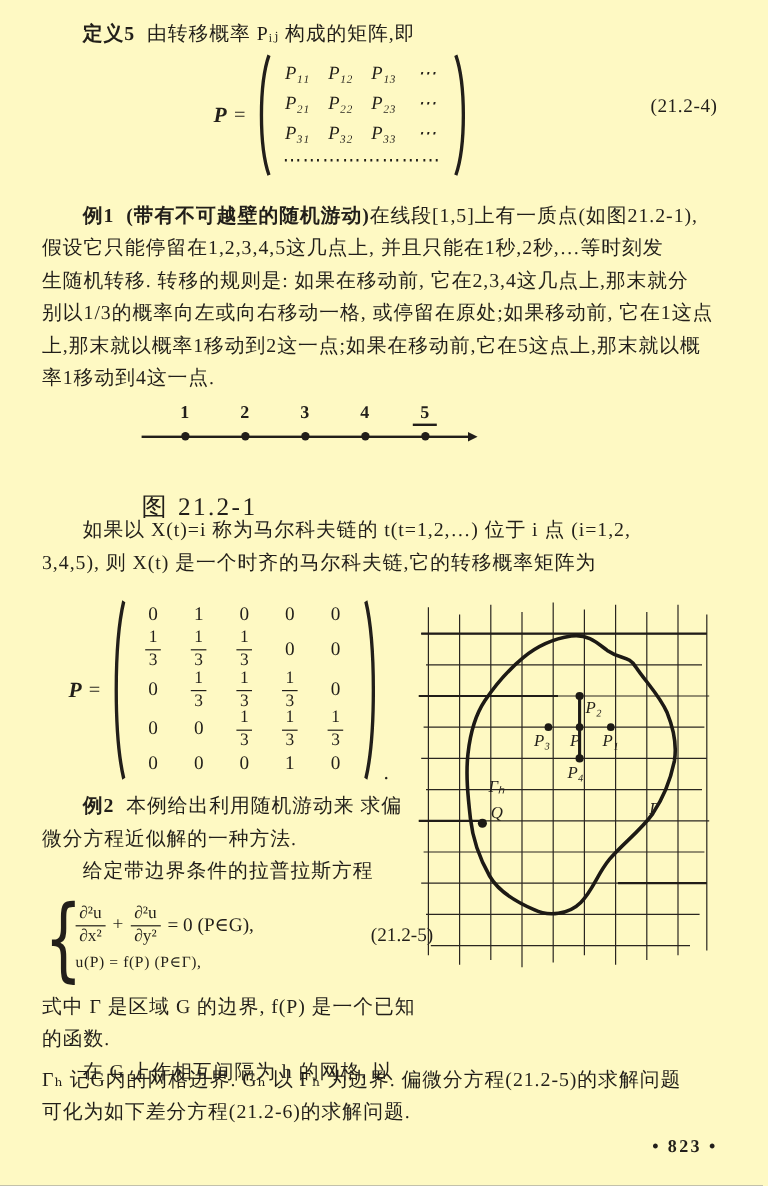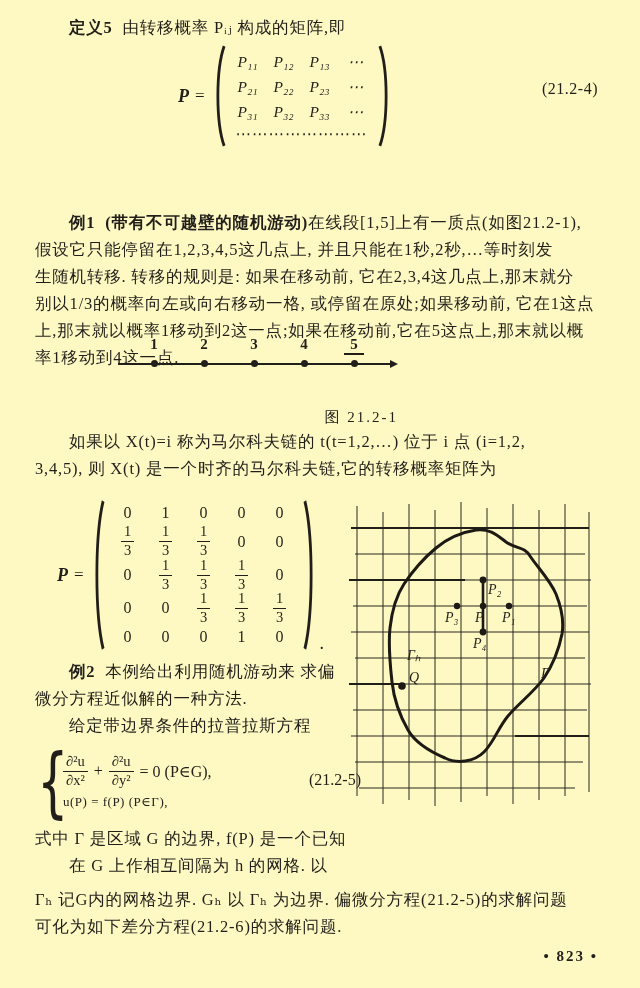--- a/index.html
+++ b/index.html
@@ -30,21 +30,21 @@
   .eqlabel{font-size:16px;letter-spacing:.5px;}
   .mperiod{font-size:18px;margin-left:4px;align-self:flex-end;}
   
   .fig1{position:absolute;left:118px;top:336px;width:280px;}
   .nline{position:relative;height:72px;}
   .nl-bar{position:absolute;left:0;right:4px;top:27px;height:2.4px;background:#221f1a;}
   .nl-arrow{position:absolute;right:0;top:24px;width:0;height:0;border-left:8px solid #221f1a;border-top:4px solid transparent;border-bottom:4px solid transparent;}
   .nl-dot{position:absolute;top:24px;width:7px;height:7px;border-radius:50%;background:#221f1a;}
   .nl-lab{position:absolute;top:0;width:20px;text-align:center;font-size:15px;font-weight:bold;}
   .nl-lab.u5{border-bottom:2px solid #221f1a;}
-  .figcap{text-align:right;font-size:15px;letter-spacing:2px;}
+  .figcap{text-align:left;font-size:21px;letter-spacing:2px;}
   
   .twocol{position:absolute;left:35px;top:492px;width:578px;height:392px;}
   .leftcol{position:absolute;left:0;top:0;width:332px;}
   .rightcol{position:absolute;left:310px;top:4px;width:262px;}
   .eq5{position:relative;display:flex;align-items:center;height:82px;margin:2px 0 2px 2px;}
   .sysbrace{font-family:"DejaVu Sans",sans-serif;font-size:76px;line-height:76px;transform:scaleX(.65);transform-origin:left center;width:26px;flex:0 0 26px;}
   .eq5lines{display:flex;flex-direction:column;gap:6px;}
   .eq5l1{display:flex;align-items:center;gap:6px;font-size:16px;}
   .eq5l2{font-size:13px;letter-spacing:.5px;}
   .eq5label{position:absolute;right:6px;top:30px;font-size:16px;}
@@ -100,21 +100,21 @@
       <span class="paren">
         <svg viewBox="0 0 14 100" preserveAspectRatio="none">
             <path d="M2 2 C 11 25 11 75 2 98" fill="none" stroke="#221f1a" stroke-width="3"></path>
           </svg>
       </span>
     </div>
   </div>
   <div class="eqlabel" style="position:absolute;right:42px;top:80px;">(21.2-4)</div>
 
 
-  <div style="position:absolute;left:35px;top:166px;width:578px;margin-top:43px;">
+  <div style="position:absolute;left:35px;top:166px;width:578px;">
     <div class="txt">
       <span class="indent"></span>
       <span class="bold">例1</span>&nbsp;
       <span class="bold">(带有不可越壁的随机游动)</span><span>在线段[1,5]上有一质点(如图21.2-1),</span>
     </div>
     <div class="txt">假设它只能停留在1,2,3,4,5这几点上, 并且只能在1秒,2秒,…等时刻发</div>
     <div class="txt">生随机转移. 转移的规则是: 如果在移动前, 它在2,3,4这几点上,那末就分</div>
     <div class="txt">别以1/3的概率向左或向右移动一格, 或停留在原处;如果移动前, 它在1这点</div>
     <div class="txt">上,那末就以概率1移动到2这一点;如果在移动前,它在5这点上,那末就以概</div>
     <div class="txt">率1移动到4这一点.</div>
@@ -250,20 +250,21 @@
                 <span class="fden">∂y²</span>
               </span>
             <span>= 0 (P∈G),</span>
           </div>
           <div class="eq5l2">u(P) = f(P) (P∈Γ),</div>
         </div>
         <span class="eq5label">(21.2-5)</span>
       </div>
 
       <div class="txt">式中 Γ 是区域 G 的边界, f(P) 是一个已知</div>
+      <div class="txt">的函数.</div>
       <div class="txt"><span class="indent"></span><span>在 G 上作相互间隔为 h 的网格. 以</span></div>
     </div>
 
     <div class="rightcol gridfig">
       <svg width="250" height="318" viewBox="0 0 250 318">
 
         <g stroke="#2a2620" stroke-width="1">
           <line x1="12" y1="10" x2="12" y2="300"></line>
             <line x1="38" y1="16" x2="38" y2="308"></line>
           <line x1="64" y1="8" x2="64" y2="304"></line>

